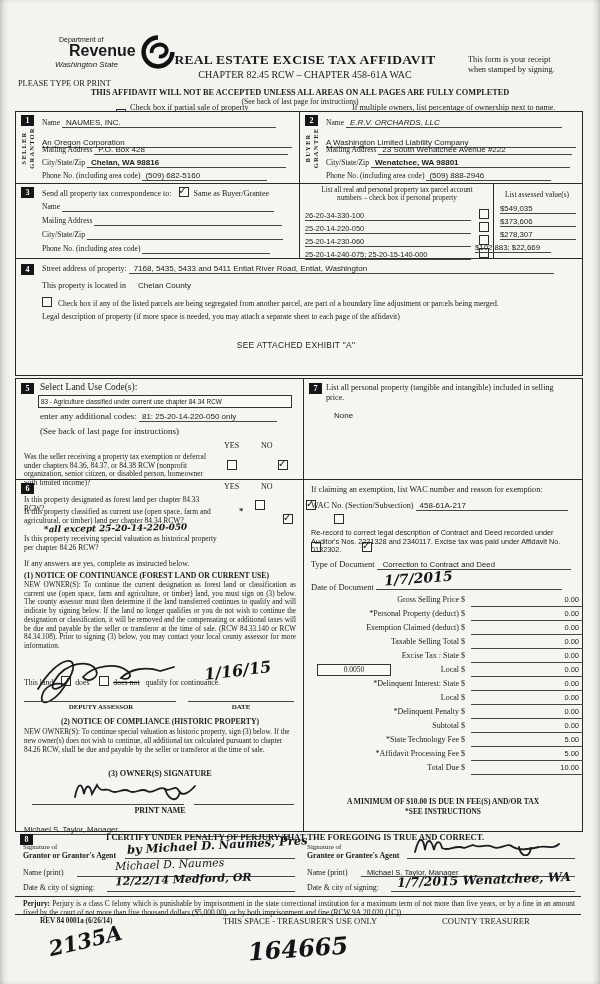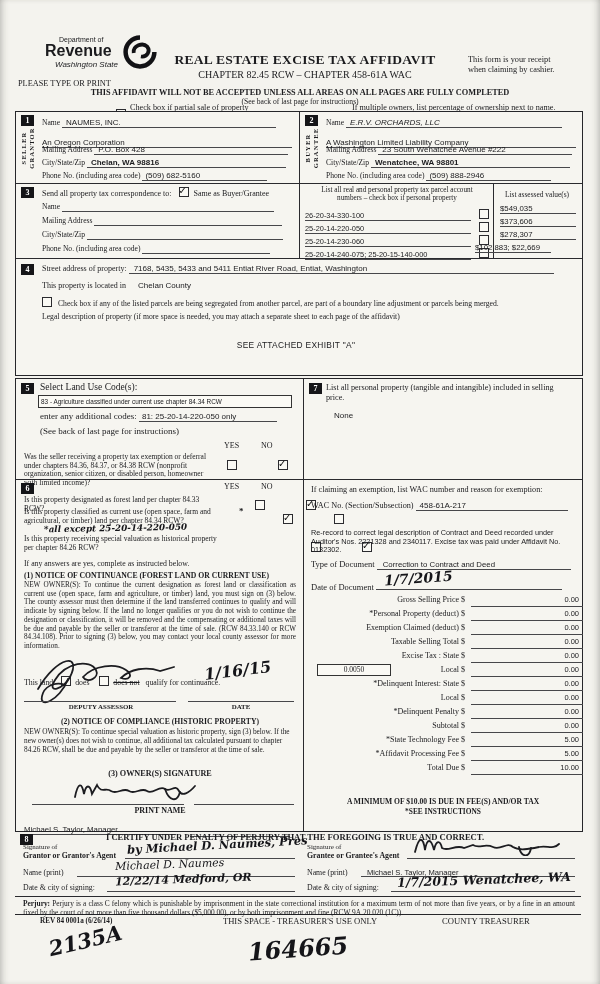--- a/index.html
+++ b/index.html
@@ -32,37 +32,37 @@
 </head>
 <body>
 
 <div id="page">
 
   
   <div class="abs" style="left:45px;top:36px;">
     <div style="display:flex;align-items:flex-start;">
       <div>
         <div class="san" style="font-size:7px;margin-left:14px;">Department of</div>
-        <div class="san b" style="font-size:16px;margin-top:-1px;">Revenue</div>
+        <div class="san b" style="font-size:16px;margin-top:-1px;margin-left:24px;">Revenue</div>
         <div class="san" style="font-size:8px;margin-left:10px;font-style:italic;">Washington State</div>
       </div>
       <span style="margin-left:4px;margin-top:-2px;">
         <svg width="36" height="36" viewBox="0 0 40 40">
           <path d="M20 4 A16 16 0 1 0 36 20" stroke="#121215" stroke-width="5" fill="none"></path>
           <path d="M13 21 C 12 13, 23 9, 28 14 C 32 19, 28 26, 21 25" stroke="#121215" stroke-width="4.2" fill="none"></path>
         </svg>
       </span>
     </div>
   </div>
 
   <div class="abs ser b ctr" style="left:140px;top:52px;width:330px;font-size:13.5px;letter-spacing:.3px;">REAL ESTATE EXCISE TAX AFFIDAVIT</div>
   <div class="abs ser ctr" style="left:140px;top:69px;width:330px;font-size:10px;">CHAPTER 82.45 RCW – CHAPTER 458-61A WAC</div>
   <div class="abs ser" style="left:468px;top:55px;width:115px;font-size:8.3px;line-height:10px;">
     <span>This form is your receipt</span><br>
-    <span>when claiming by cashier.</span>
+    <span>when stamped by signing.</span>
   </div>
   <div class="abs ser" style="left:18px;top:79px;font-size:8.3px;">PLEASE TYPE OR PRINT</div>
   <div class="abs ser b ctr" style="left:30px;top:88px;width:540px;font-size:8.3px;">THIS AFFIDAVIT WILL NOT BE ACCEPTED UNLESS ALL AREAS ON ALL PAGES ARE FULLY COMPLETED</div>
   <div class="abs ser ctr" style="left:30px;top:97px;width:540px;font-size:7.6px;">(See back of last page for instructions)</div>
   <span class="abs cb" style="left:116px;top:104px;"></span>
   <div class="abs ser" style="left:130px;top:103px;font-size:8.2px;">Check box if partial sale of property</div>
   <div class="abs ser" style="left:352px;top:103px;font-size:8.2px;">If multiple owners, list percentage of ownership next to name.</div>
 
   
   <div class="abs box" style="left:15px;top:111px;width:566px;height:263px;background:#f6f5f0;">

